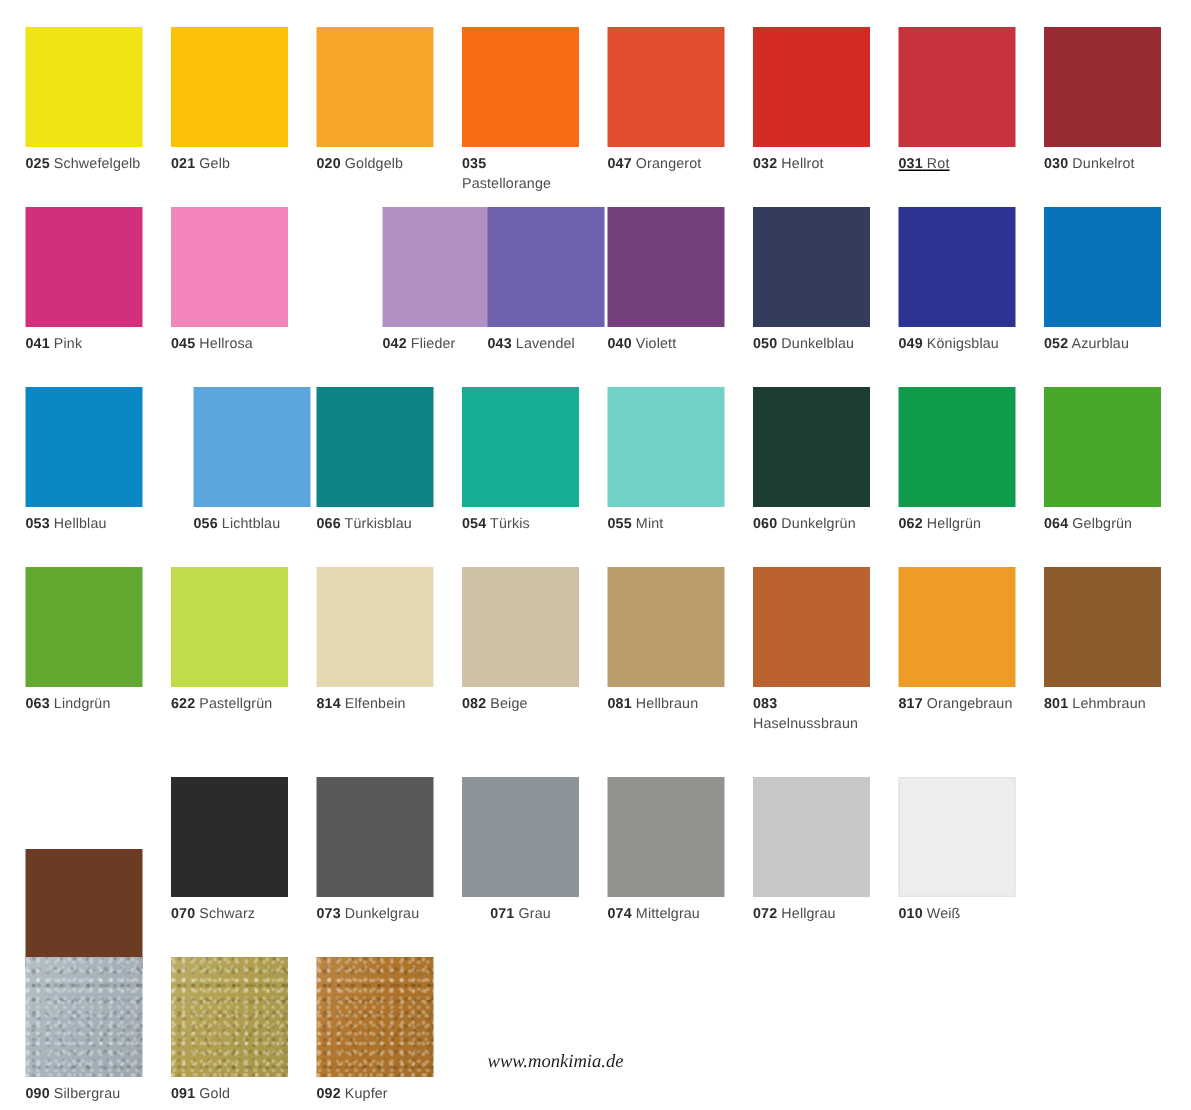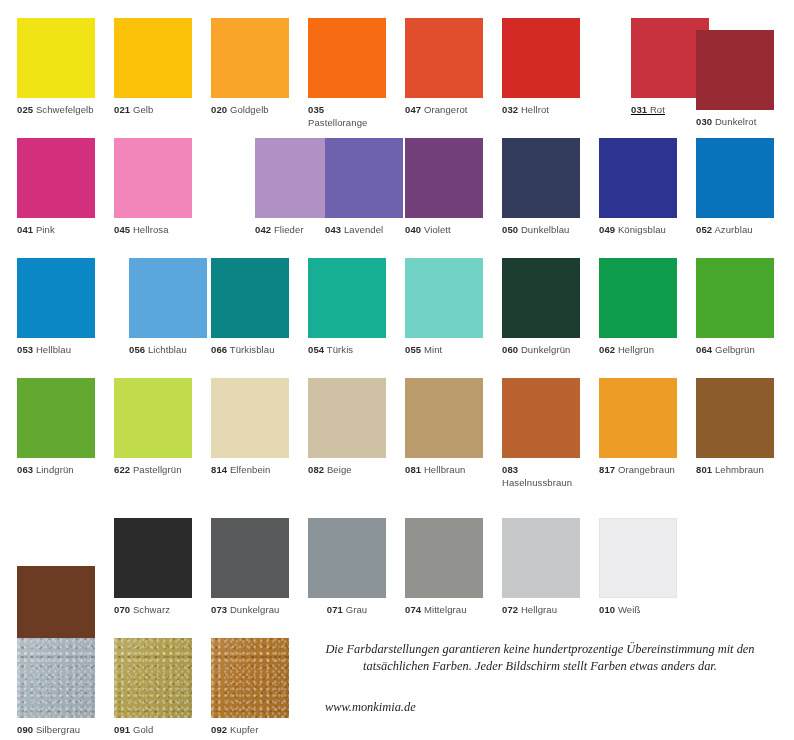--- a/index.html
+++ b/index.html
@@ -106,25 +106,25 @@
         <div class="label"><span class="code">035</span> <span class="name">Pastellorange</span></div>
       </div>
       <div class="swatch-cell" style="left: 405px; top: 18px;">
         <div class="swatch" style="background: rgb(224, 78, 46);"></div>
         <div class="label"><span class="code">047</span> <span class="name">Orangerot</span></div>
       </div>
       <div class="swatch-cell" style="left: 502px; top: 18px;">
         <div class="swatch" style="background: rgb(211, 42, 37);"></div>
         <div class="label"><span class="code">032</span> <span class="name">Hellrot</span></div>
       </div>
-      <div class="swatch-cell" style="left: 631px; top: 18px; text-decoration: underline;">
+      <div class="swatch-cell" style="left: 599px; top: 18px; text-decoration: underline;">
         <div class="swatch" style="background: rgb(200, 49, 62);"></div>
         <div class="label"><span class="code">031</span> <span class="name">Rot</span></div>
       </div>
-      <div class="swatch-cell" style="left: 696px; top: 18px; margin-top: 12px;">
+      <div class="swatch-cell" style="left: 696px; top: 18px;">
         <div class="swatch" style="background: rgb(152, 42, 51);"></div>
         <div class="label"><span class="code">030</span> <span class="name">Dunkelrot</span></div>
       </div>
       <div class="swatch-cell" style="left: 17px; top: 138px;">
         <div class="swatch" style="background: rgb(210, 48, 124);"></div>
         <div class="label"><span class="code">041</span> <span class="name">Pink</span></div>
       </div>
       <div class="swatch-cell" style="left: 114px; top: 138px;">
         <div class="swatch" style="background: rgb(242, 133, 186);"></div>
         <div class="label"><span class="code">045</span> <span class="name">Hellrosa</span></div>
@@ -252,17 +252,16 @@
       <div class="swatch-cell" style="left: 114px; top: 638px;">
         <div class="swatch metallic" style="background: rgb(178, 160, 79);"></div>
         <div class="label"><span class="code">091</span> <span class="name">Gold</span></div>
       </div>
       <div class="swatch-cell" style="left: 211px; top: 638px;">
         <div class="swatch metallic" style="background: rgb(176, 117, 43);"></div>
         <div class="label"><span class="code">092</span> <span class="name">Kupfer</span></div>
       </div>
     </div>
 
-  <div class="footer-note">Die Farbdarstellungen garantieren keine hundertprozentige Übereinstimmung mit den tatsächlichen Farben. Jeder Bildschirm stellt Farben etwas anders dar.</div>
 
   <div class="footer-url">www.monkimia.de</div>
 
 </div>
 
 </body></html>

